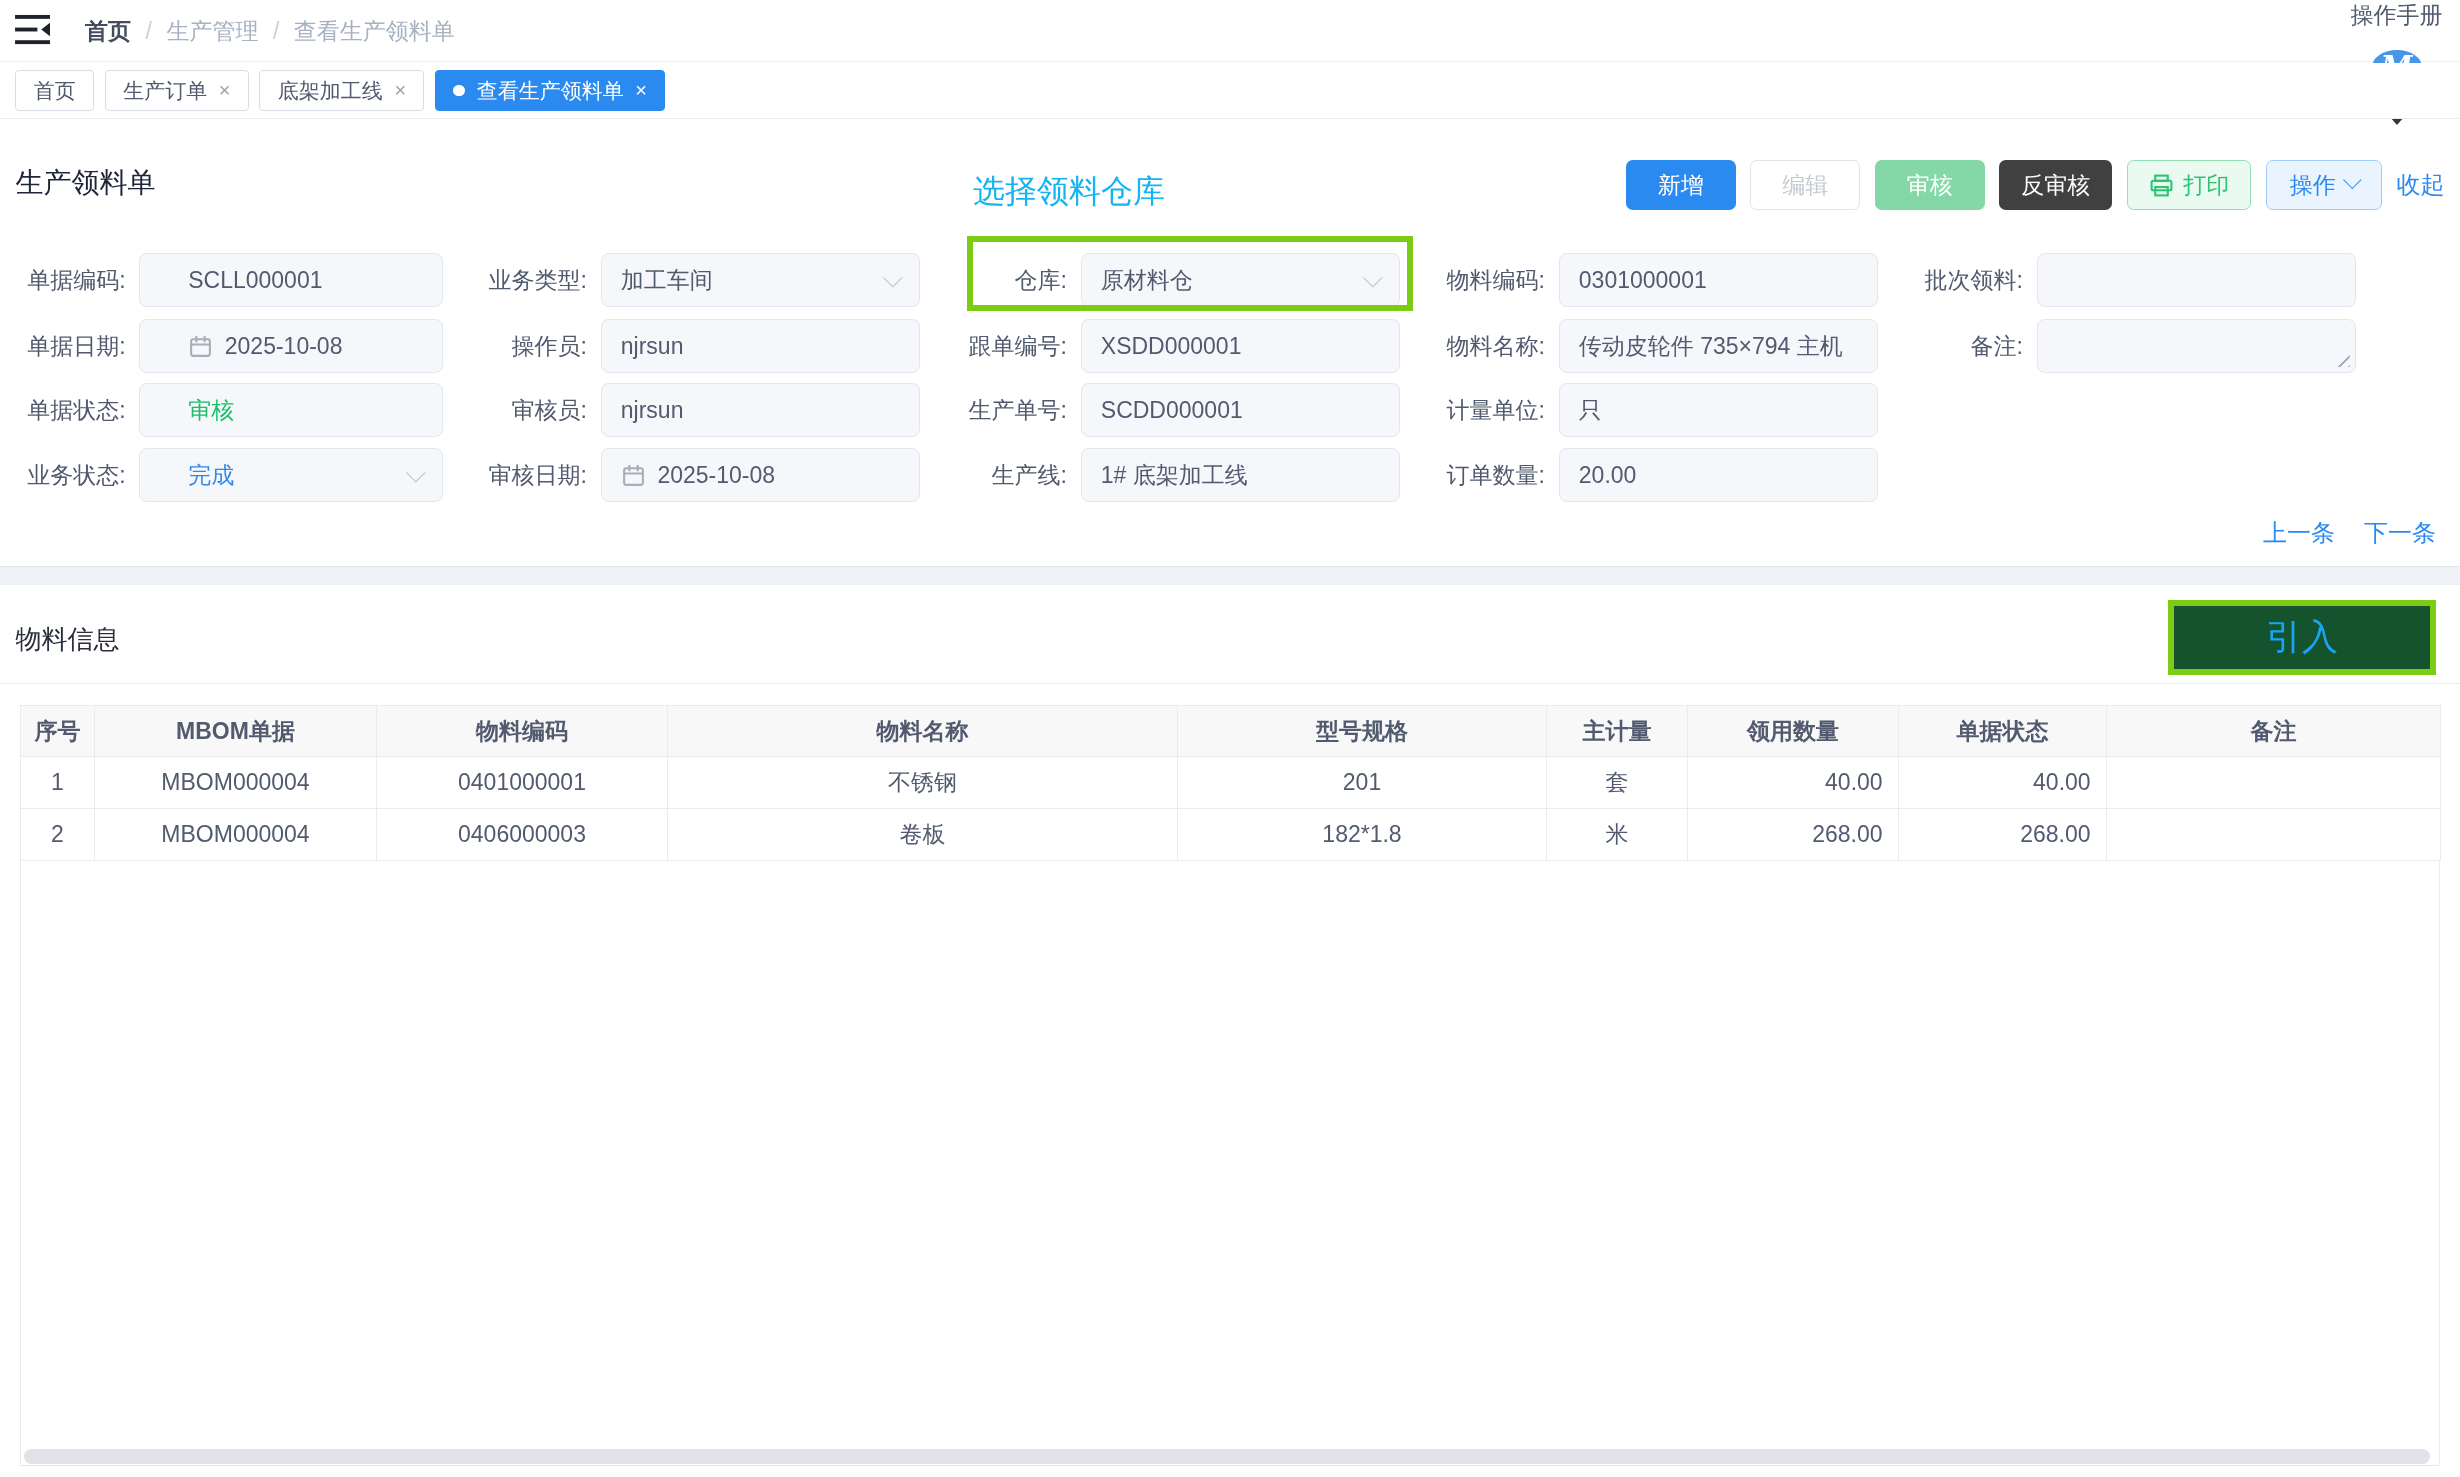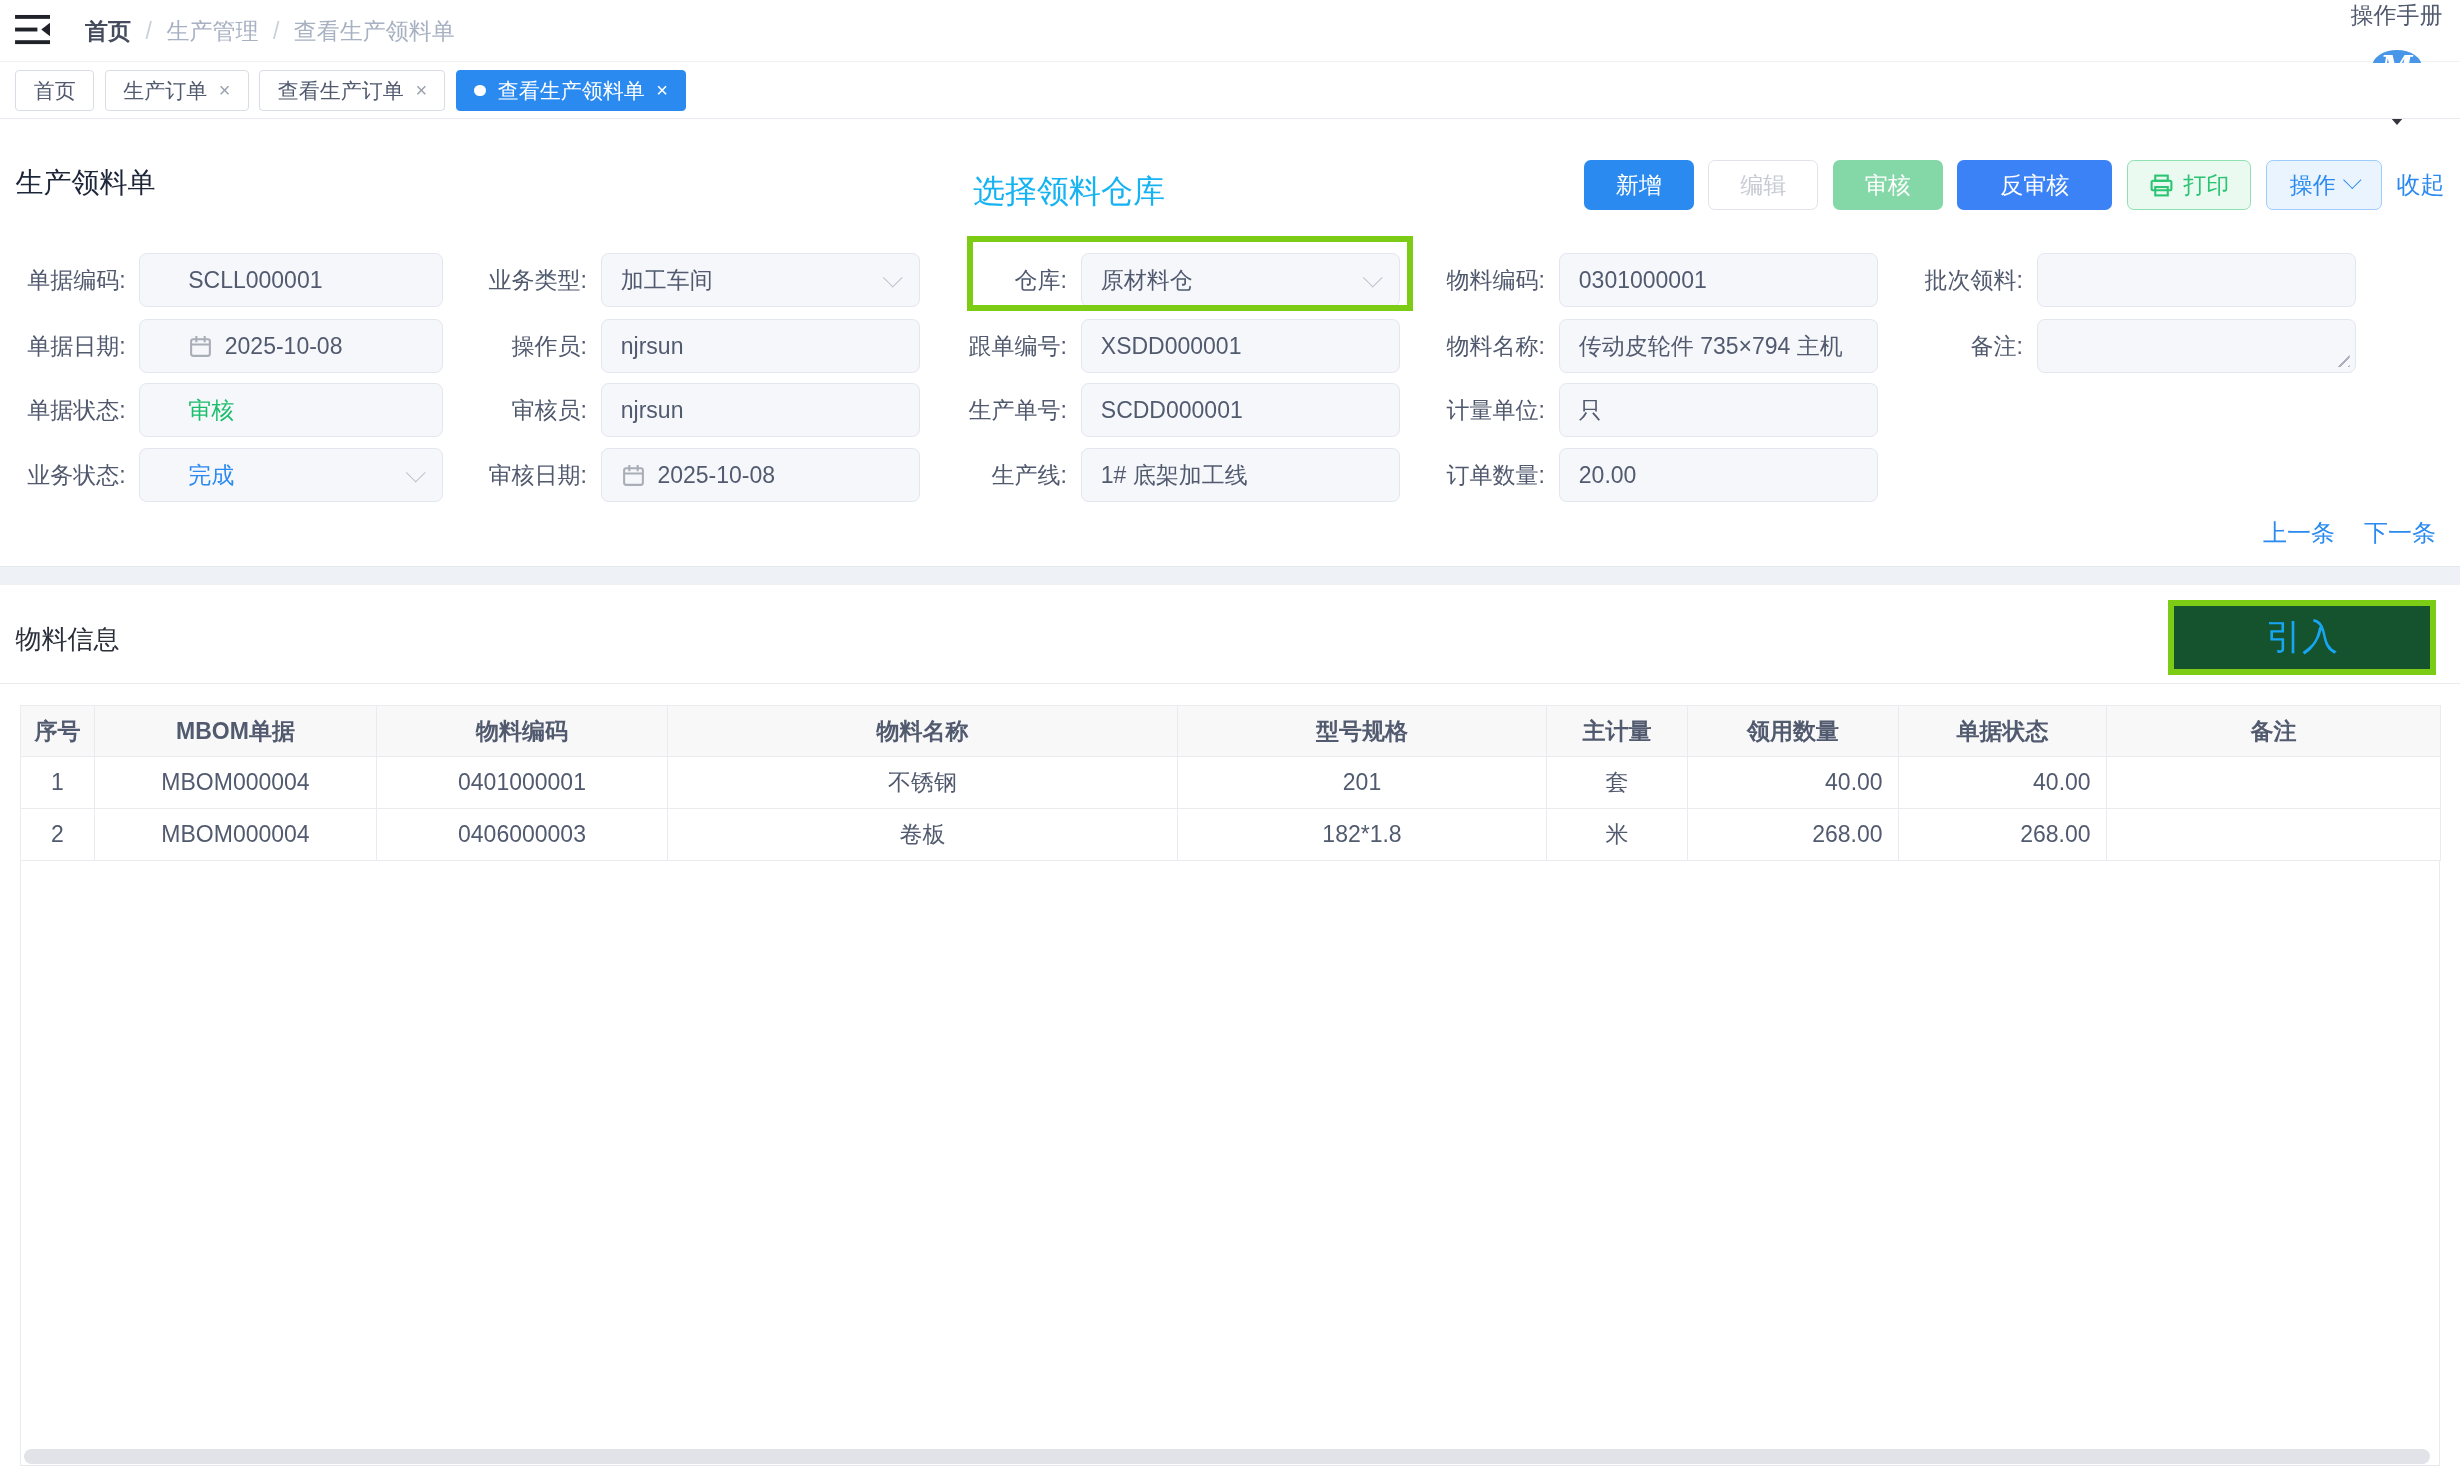--- a/index.html
+++ b/index.html
@@ -28,21 +28,21 @@
   .tab-dot { width:11.6px; height:11.6px; border-radius:50%; background:#fff; }
 
   
   .page-title { position:absolute; left:15.4px; top:164px; font-size:28px; font-weight:500; color:#1d2539; }
   .hint { position:absolute; left:973px; top:170px; font-size:32px; color:#16b3f2; font-weight:500; }
   .btns { position:absolute; top:160px; right:15.4px; display:flex; align-items:center; gap:14.5px; }
   .btns button { height:50px; border-radius:6.8px; font-size:23px; padding:0 31px; border:1px solid transparent; font-family:inherit; cursor:pointer; display:flex; align-items:center; gap:9.7px; }
   .b-add { background:#2b8af0; color:#fff; }
   .b-edit { background:#fff; border-color:#e0e3e9 !important; color:#c6cad3; }
   .b-audit { background:#84d8a8; color:#fff; }
-  .b-unaudit { background:#3b82f6; color:#fff; padding:0 42px !important; }
+  .b-unaudit { background:#404040; color:#fff; padding:0 21px !important; }
   .b-print { background:#eafaf1; border-color:#8fe0b2 !important; color:#2bc472; padding:8px 21px !important; }
   .b-print svg { width:25px; height:25px; stroke:#2bc472; stroke-width:2; fill:none; }
   .b-ops { background:#eaf4fe; border-color:#9fccfb !important; color:#2b8af0; padding:0 23px !important; }
   .chev2 { display:inline-block; width:12.6px; height:12.6px; border-right:1.9px solid #2b8af0; border-bottom:1.9px solid #2b8af0; transform:rotate(45deg) translate(-1.9px,-1.9px); margin-top:-5.8px; }
   .b-collapse { color:#2b8af0; font-size:24px; cursor:pointer; }
 
   
   .frow { position:absolute; left:0; width:100%; height:54px; }
   .r1{top:253px} .r2{top:319px} .r3{top:383px} .r4{top:448px}
   .cell { position:absolute; top:0; height:54px; display:flex; align-items:center; }
@@ -118,21 +118,21 @@
     <span class="tab-label">首页</span>
 
   </div>
       <div class="tab">
 
     <span class="tab-label">生产订单</span>
     <span class="tab-close">×</span>
   </div>
       <div class="tab">
 
-    <span class="tab-label">查看生产订单</span>
+    <span class="tab-label">底架加工线</span>
     <span class="tab-close">×</span>
   </div>
       <div class="tab active">
     <span class="tab-dot"></span>
     <span class="tab-label">查看生产领料单</span>
     <span class="tab-close">×</span>
   </div>
     </div>
 
   <h1 class="page-title">生产领料单</h1>

